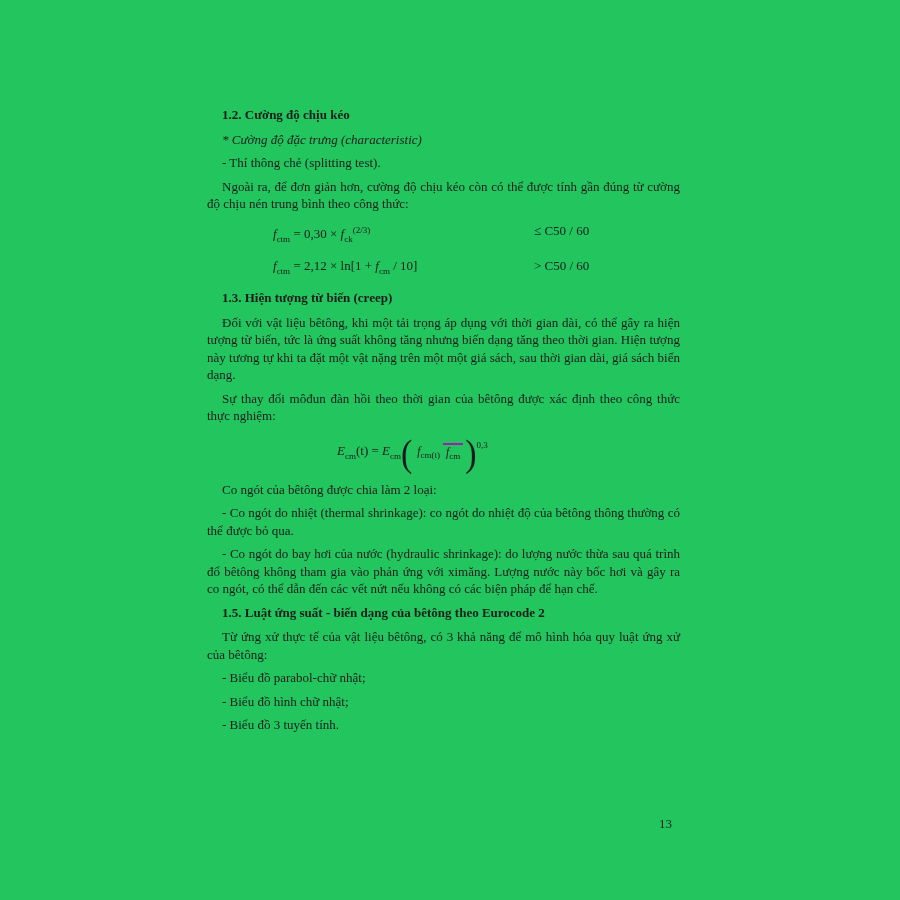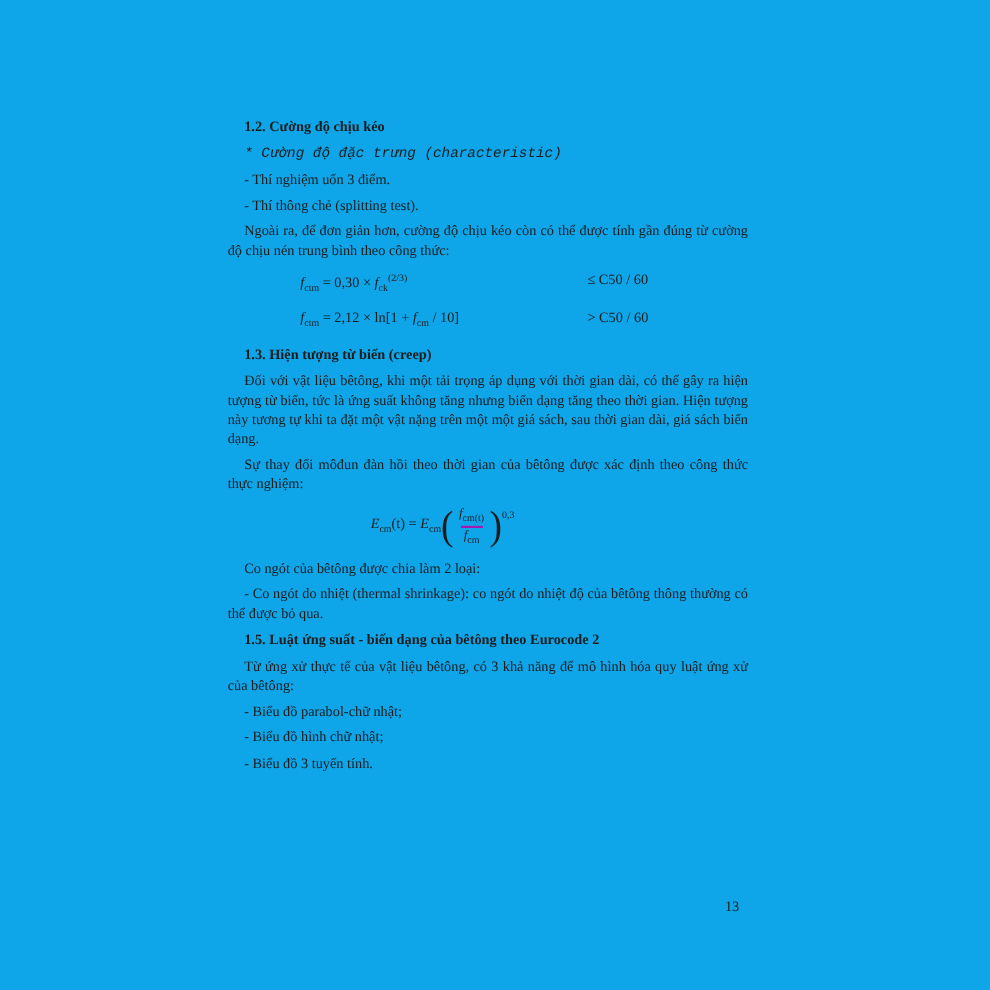--- a/index.html
+++ b/index.html
@@ -3,60 +3,59 @@
 <meta charset="utf-8">
 <style>
   * { box-sizing: border-box; }
   html, body { margin: 0; padding: 0; }
   body {
     width: 900px; height: 900px;
     background: #ffffff;
     font-family: "Liberation Serif", serif;
     color: #1c1c1c;
   }
-  .page { position: relative; width: 900px; height: 900px; overflow: hidden; background: #0ea5e9; }
+  .page { position: relative; width: 900px; height: 900px; overflow: hidden; background: #22c55e; }
   .content {
     position: absolute; left: 207px; top: 106px; width: 473px;
     font-size: 13px; line-height: 17.5px;
   }
   .content p { margin: 6px 0; padding: 0; text-align: justify; text-indent: 15px; }
   h3.sec {
     font-size: 13px; line-height: 17.5px; font-weight: bold;
     margin: 11px 0 7px; text-indent: 15px;
   }
   h3.sec:first-child { margin-top: 0; }
-  .note { font-style: italic; font-family: Liberation Mono, monospace; }
+  .note { font-style: italic; }
   sub { font-size: 9px; }
   sup { font-size: 9px; }
   .var { font-style: italic; }
   .formula-row { position: relative; margin: 9px 0; text-indent: 0; }
   .formula-row .eq { margin-left: 66px; white-space: nowrap; }
   .formula-row .cond { position: absolute; left: 283px; top: 0; margin-left: 44px; }
   .formula-big { margin: 12px 0 10px; display: flex; align-items: flex-start; }
   .big-eq { margin-left: 130px; display: inline-flex; align-items: center; }
   .frac {
-    display: inline-flex; flex-direction: column; align-items: center;
+    display: inline-flex; align-items: center;
     font-size: 11.5px; line-height: 14px; margin: 0 2px; text-align: center;
   }
   .frac .den { border-top: 2px solid #a21caf; padding: 0 3px; }
   .frac .num { padding: 0 3px 1px; }
   .paren { font-size: 34px; line-height: 1; font-weight: 300; transform: scaleY(1.1); }
   .exp { align-self: flex-start; font-size: 9px; margin-top: 0px; }
   .page-num { position: absolute; left: 659px; top: 816px; font-size: 13px; }
 </style>
 </head>
 <body>
 
 <div class="page">
   <main class="content">
 
     <section>
       <h3 class="sec">1.2. Cường độ chịu kéo</h3>
       <p class="note">* Cường độ đặc trưng (characteristic)</p>
-      <p>- Thí nghiệm uốn 3 điểm.</p>
       <p>- Thí thông chẻ (splitting test).</p>
       <p>Ngoài ra, để đơn giản hơn, cường độ chịu kéo còn có thể được tính gần đúng từ cường độ chịu nén trung bình theo công thức:</p>
 
       <div class="formula-row">
         <span class="eq"><span class="var">f</span><sub>ctm</sub><span> = 0,30 × </span><span class="var">f</span><sub>ck</sub><sup>(2/3)</sup></span>
         <span class="cond">≤ C50 / 60</span>
       </div>
 
       <div class="formula-row">
         <span class="eq"><span class="var">f</span><sub>ctm</sub><span> = 2,12 × ln[1 + </span><span class="var">f</span><sub>cm</sub><span> / 10]</span></span>
@@ -79,20 +78,21 @@
           </span>
           <span class="paren">)</span>
           <span class="exp">0,3</span>
         </span>
       </div>
     </section>
 
     <section>
       <p>Co ngót của bêtông được chia làm 2 loại:</p>
       <p>- Co ngót do nhiệt (thermal shrinkage): co ngót do nhiệt độ của bêtông thông thường có thể được bỏ qua.</p>
+      <p>- Co ngót do bay hơi của nước (hydraulic shrinkage): do lượng nước thừa sau quá trình đổ bêtông không tham gia vào phản ứng với ximăng. Lượng nước này bốc hơi và gây ra co ngót, có thể dẫn đến các vết nứt nếu không có các biện pháp để hạn chế.</p>
     </section>
 
     <section>
       <h3 class="sec">1.5. Luật ứng suất - biến dạng của bêtông theo Eurocode 2</h3>
       <p>Từ ứng xử thực tế của vật liệu bêtông, có 3 khả năng để mô hình hóa quy luật ứng xử của bêtông:</p>
       <p>- Biểu đồ parabol-chữ nhật;</p>
       <p>- Biểu đồ hình chữ nhật;</p>
       <p>- Biểu đồ 3 tuyến tính.</p>
     </section>
 

